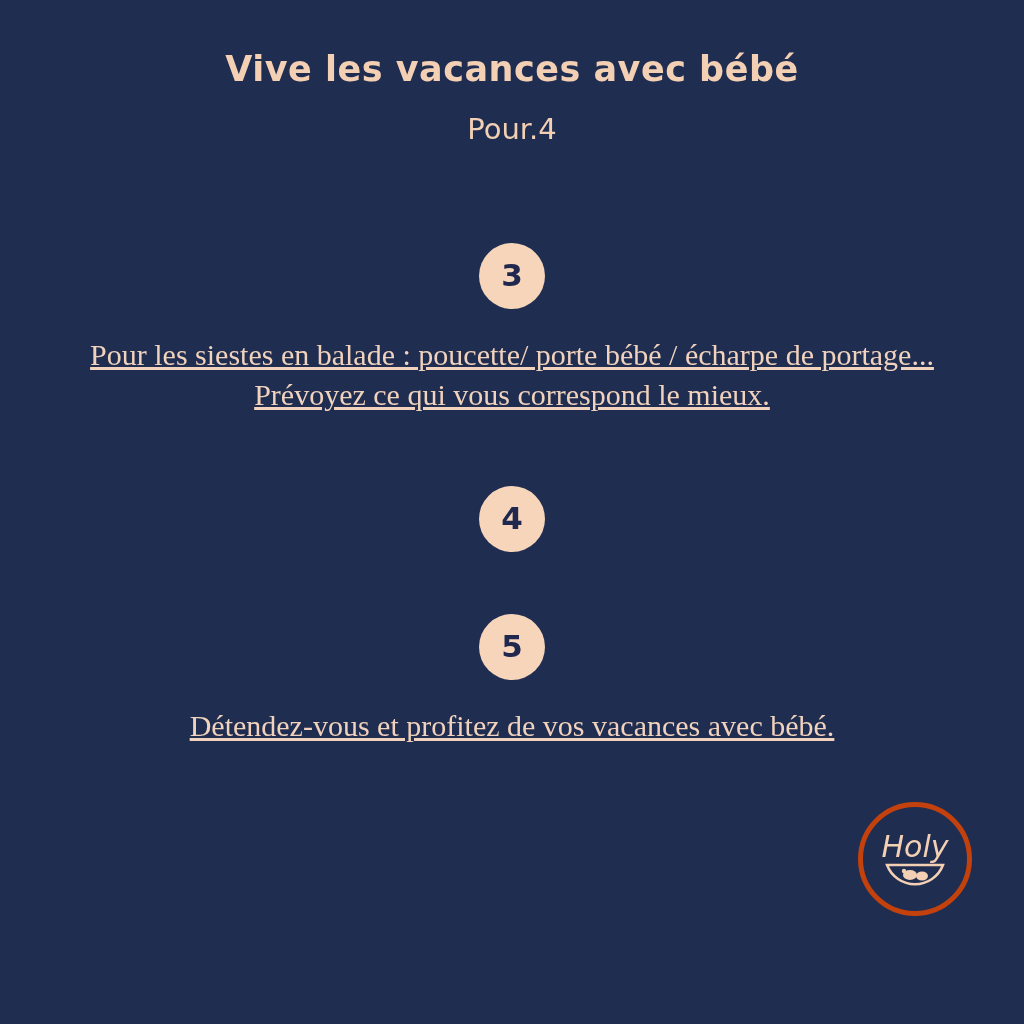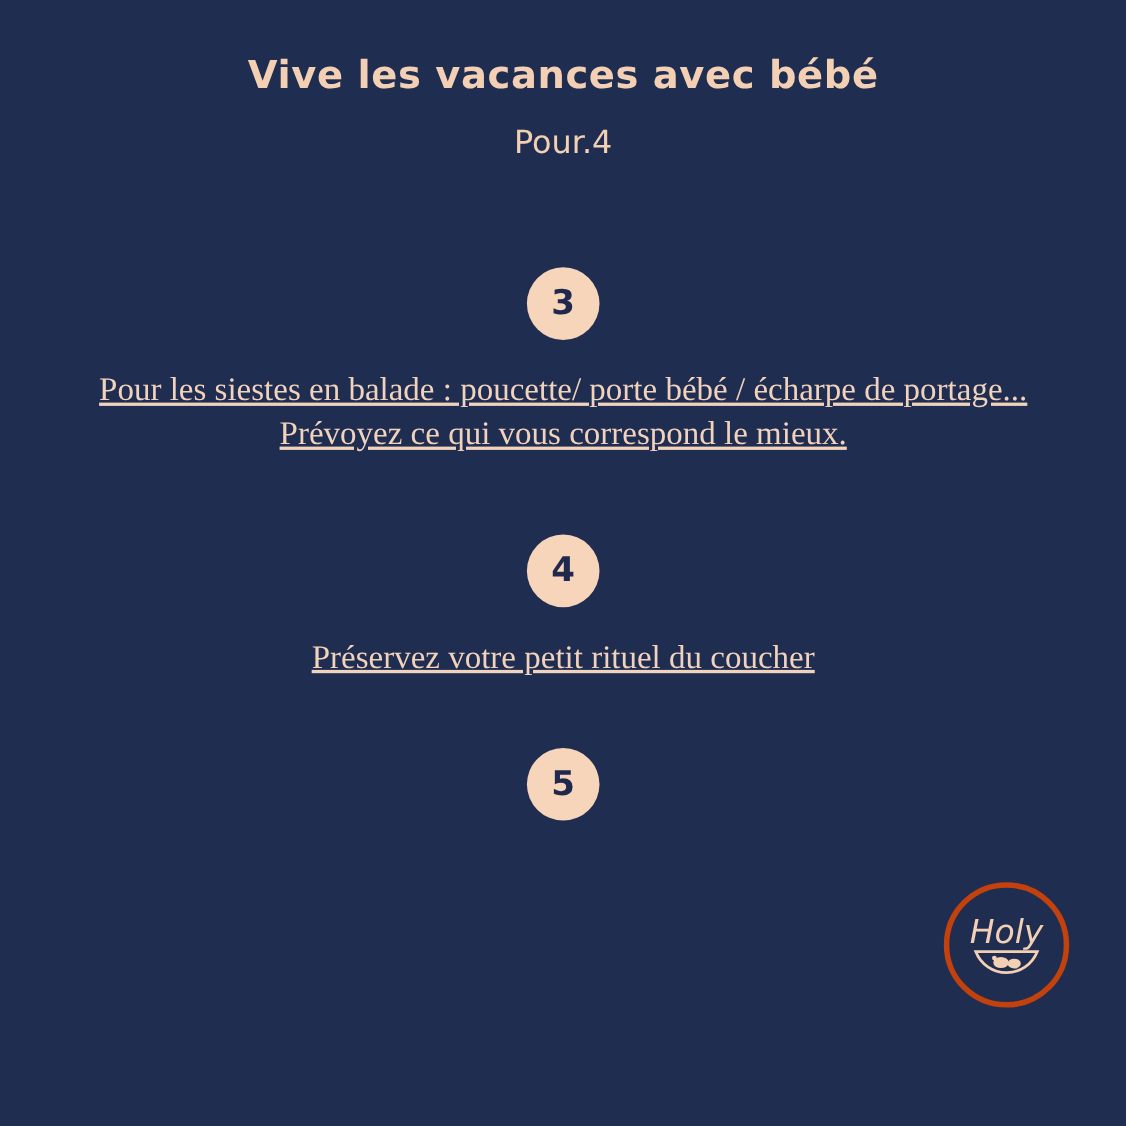--- a/index.html
+++ b/index.html
@@ -101,25 +101,25 @@
 
   <div class="content">
 
     <div class="item item-3">
       <div class="badge">3</div>
       <div class="item-text">Pour les siestes en balade : poucette/ porte bébé / écharpe de portage... Prévoyez ce qui vous correspond le mieux.</div>
     </div>
 
     <div class="item item-4">
       <div class="badge">4</div>
-      <div class="item-text">Préservez votre petit rituel du coucher</div>
     </div>
 
     <div class="item item-5">
       <div class="badge">5</div>
+      <div class="item-text">Détendez-vous et profitez de vos vacances avec bébé.</div>
     </div>
 
   </div>
 
   <div class="logo">
     <svg width="100" height="100" viewBox="0 0 100 100" aria-hidden="true">
       <text x="50" y="48" text-anchor="middle" font-family="DejaVu Sans, sans-serif" font-size="30" font-style="italic" fill="#f3cfb4">Holy</text>
       <path d="M22 56 A30 30 0 0 0 78 56 Z" fill="none" stroke="#f3cfb4" stroke-width="2.5"></path>
       <ellipse cx="45" cy="66" rx="7" ry="5" fill="#f3cfb4"></ellipse>
       <ellipse cx="57" cy="67" rx="6" ry="4.5" fill="#f3cfb4"></ellipse>

